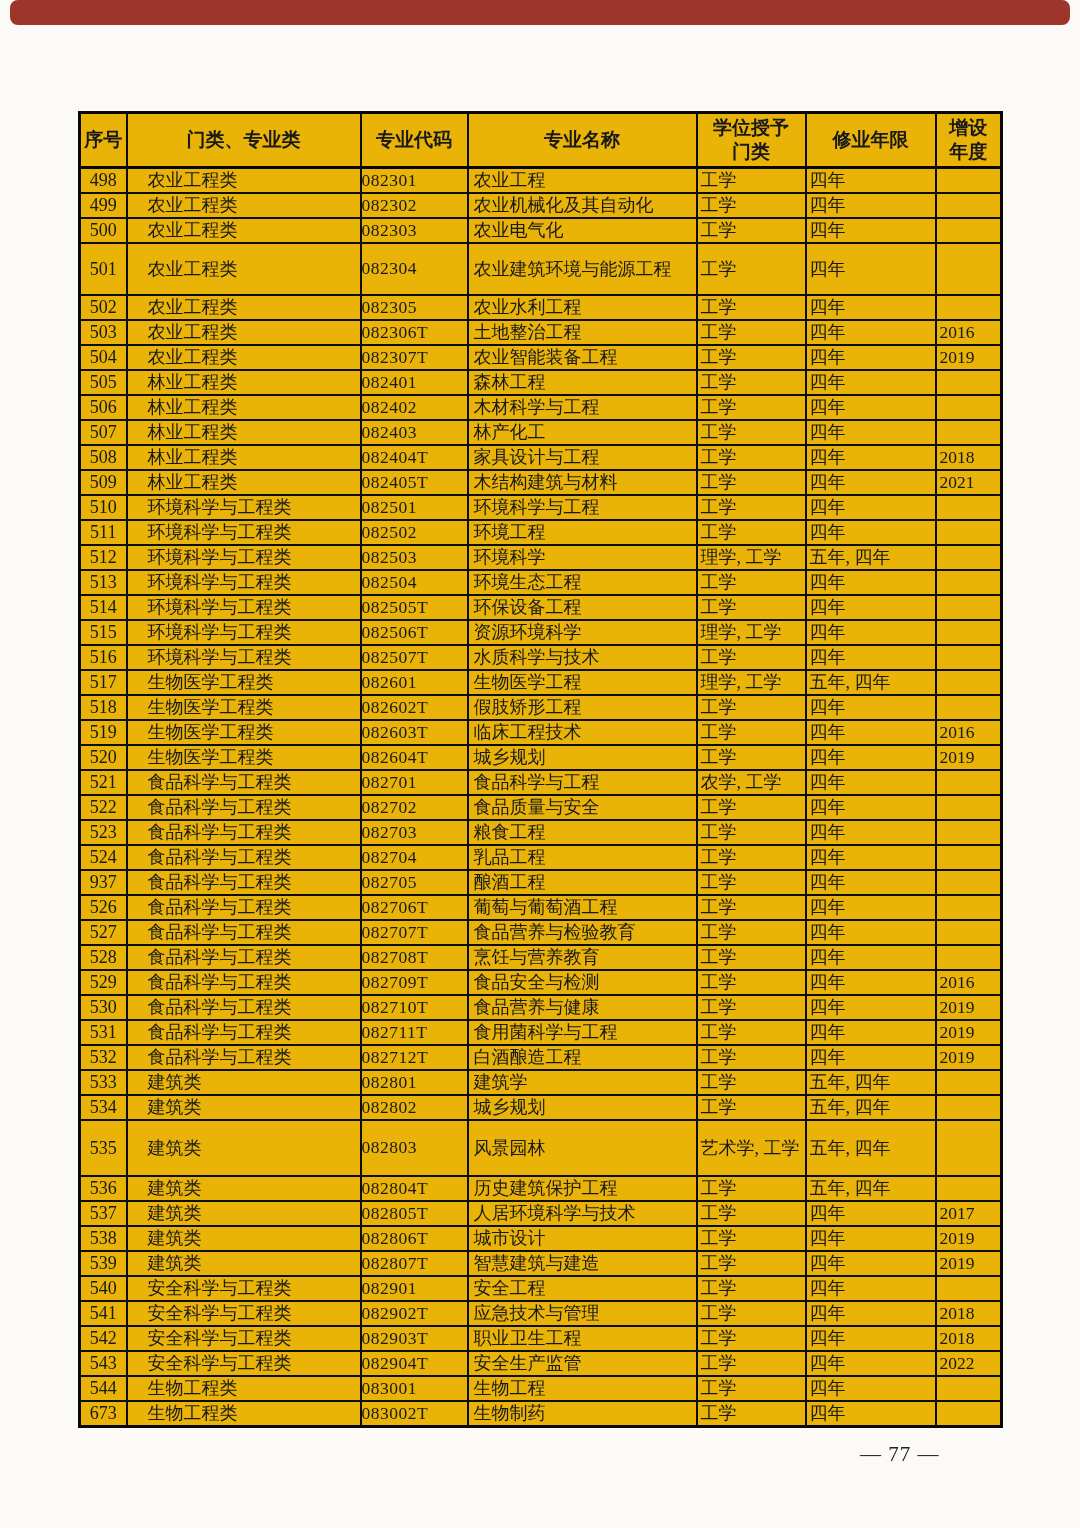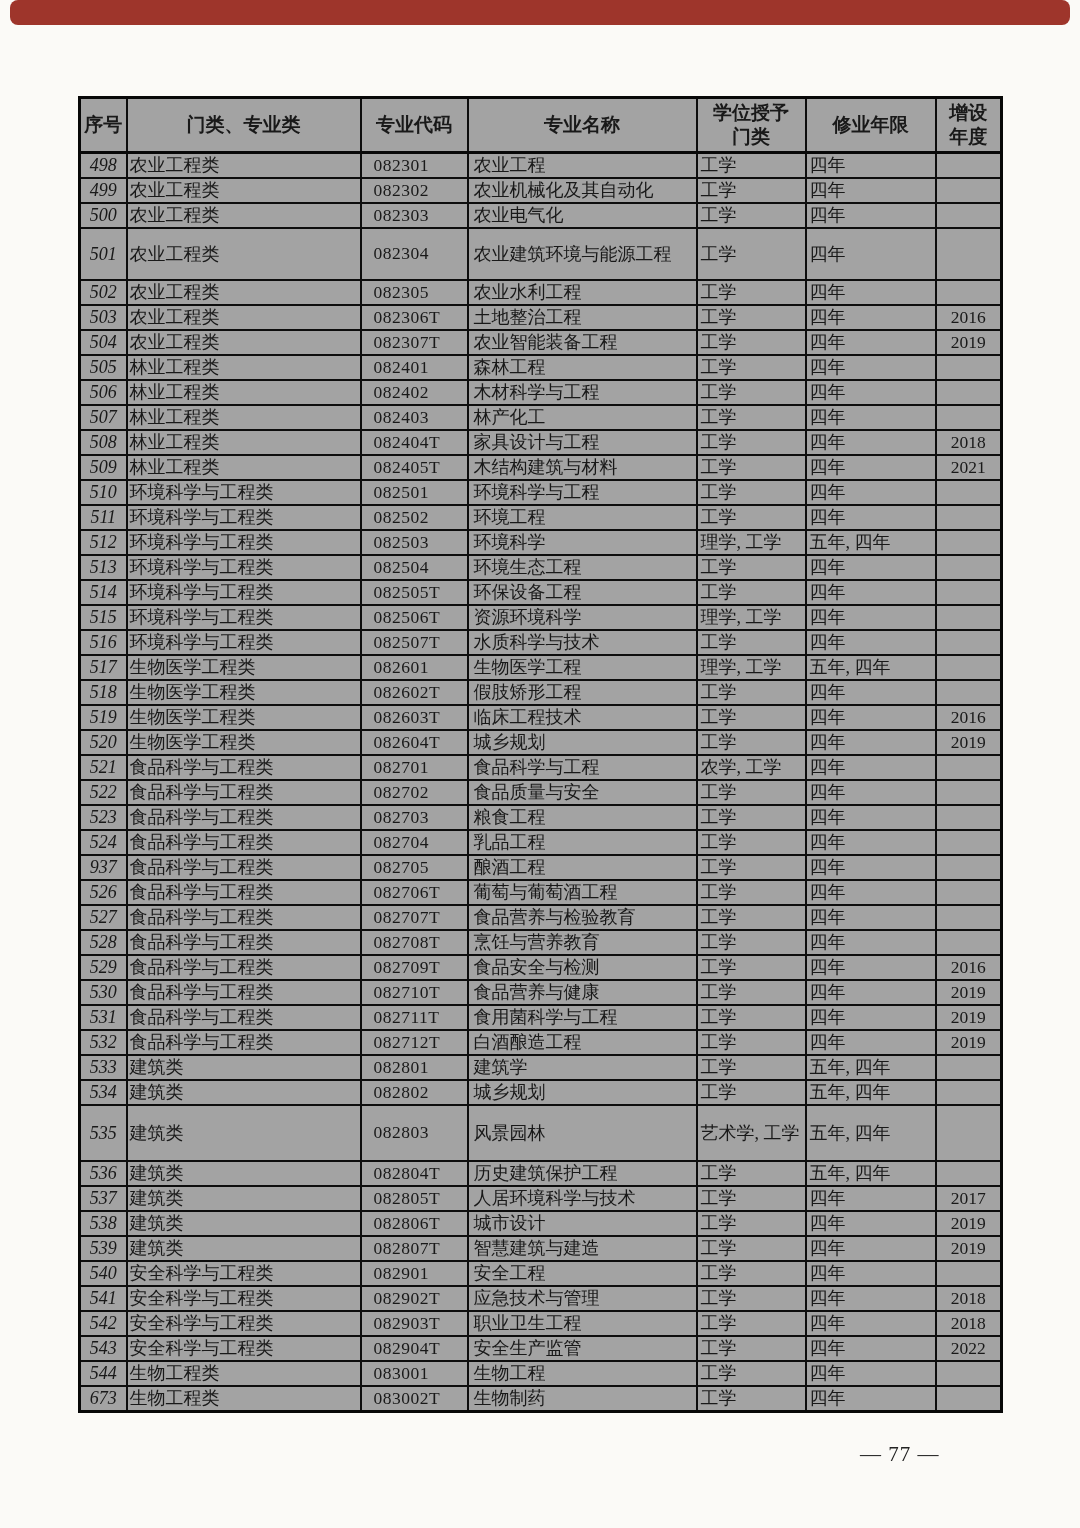--- a/index.html
+++ b/index.html
@@ -11,24 +11,24 @@
     color: #191919;
     overflow: hidden;
   }
   .accent-bar {
     position: absolute;
     top: 0; left: 10px; right: 10px; height: 25px;
     border-radius: 8px;
   }
   .majors-table {
     position: absolute;
-    top: 96px; left: 78px; width: 922px;
+    top: 111px; left: 78px; width: 922px;
     border-collapse: collapse;
     table-layout: fixed;
-    background: #a3a3a3;
+    background: #eab308;
     border: 3px solid #080808;
   }
   .majors-table th, .majors-table td {
     border: 2px solid #0d0d0d;
     overflow: hidden;
     vertical-align: middle;
   }
   .majors-table th {
     font-family: "Liberation Sans", "DejaVu Sans", sans-serif;
     font-weight: 700;
@@ -41,27 +41,27 @@
     padding: 1px 2px;
   }
   .majors-table td {
     font-size: 18px;
     height: 21px;
     line-height: 1.12;
     padding: 1px 3px;
   }
   tr.tall td   { height: 48px; }
   tr.taller td { height: 52px; }
-  td.c0 { text-align: center; font-style: italic; }
-  td.c1 { text-align: left; padding-left: 2px; }
-  td.c2 { text-align: left; padding-left: 12px; font-size: 17.5px; letter-spacing: 0.5px; }
+  td.c0 { text-align: center; }
+  td.c1 { text-align: left; padding-left: 20px; }
+  td.c2 { text-align: left; padding-left: 0; font-size: 17.5px; letter-spacing: 0.5px; }
   td.c3 { text-align: left; padding-left: 5px; }
   td.c4 { }
   td.c5 { text-align: left; }
-  td.c6 { text-align: center; font-size: 17.5px; margin-left: 20px; }
+  td.c6 { font-size: 17.5px; margin-left: 20px; }
   .page-number {
     position: absolute;
     top: 1442px;
     left: 860px;
     width: 180px;
     text-align: left;
     font-size: 21px;
     color: #222222;
     letter-spacing: 1px;
   }

